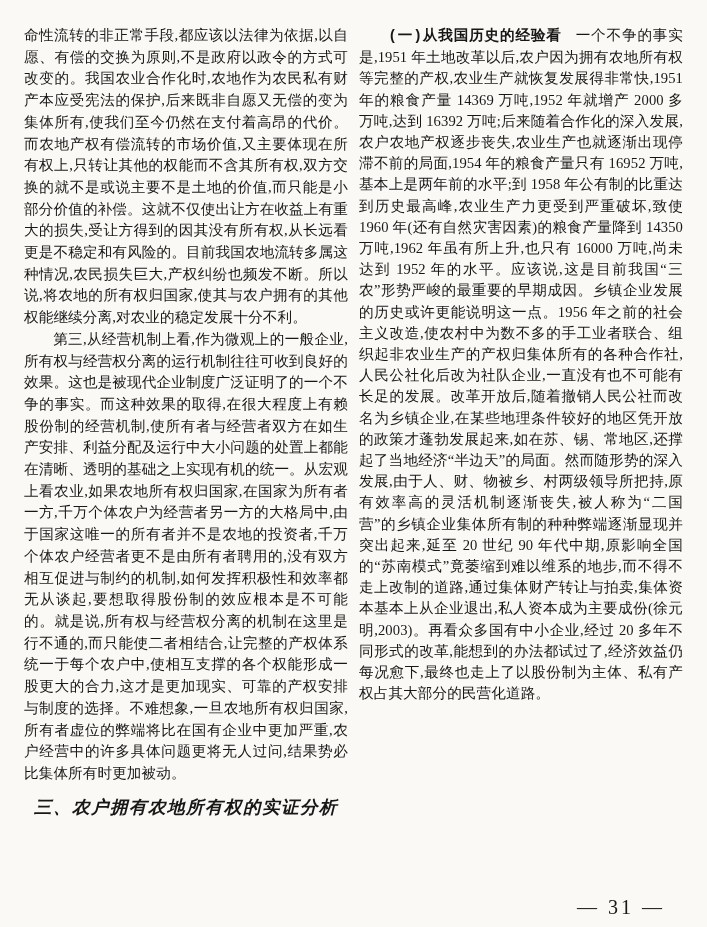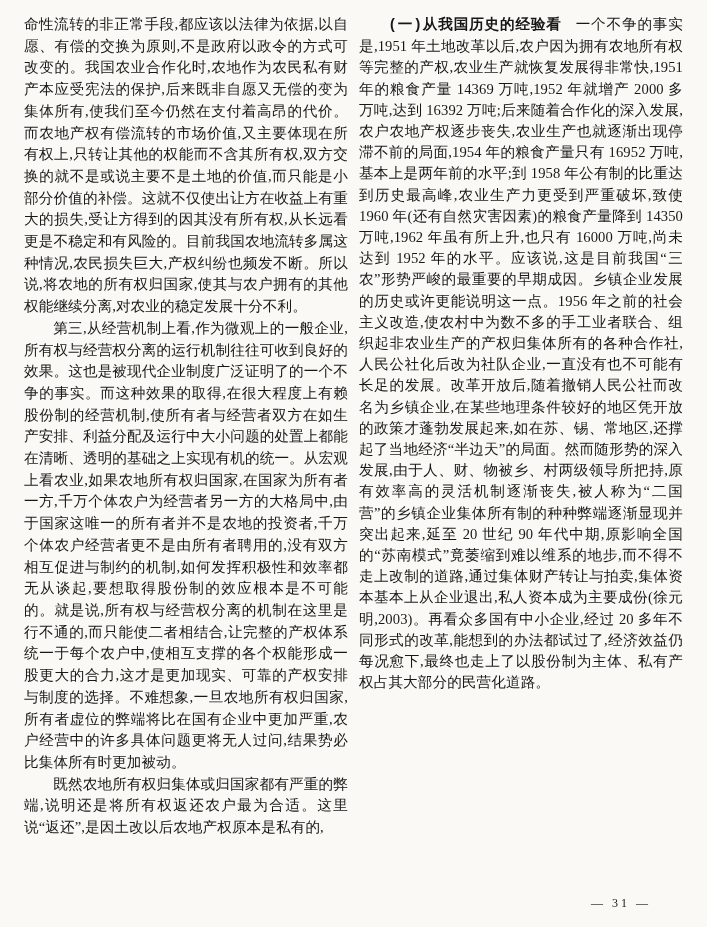--- a/index.html
+++ b/index.html
@@ -11,21 +11,21 @@
     position: relative;
     width: 707px;
     height: 927px;
     background: #faf9f6;
     color: #181715;
     font-family: "Liberation Serif", "DejaVu Serif", serif;
     overflow: hidden;
   }
   .col {
     position: absolute;
-    top: 14px;
+    top: 25px;
     width: 324px;
     text-align: justify;
     font-size: 14.6px;
     letter-spacing: 0.1px;
   }
   .col-left  { left: 24px;  line-height: 21.7px; }
   .col-right { left: 359px; line-height: 21.2px; }
   .para { margin: 0; }
   .indent { text-indent: 2em; }
   .lead {
@@ -42,35 +42,35 @@
     text-align: center;
     text-indent: 0;
     white-space: nowrap;
   }
   .page-number {
     position: absolute;
     top: 896px;
     left: 566px;
     width: 110px;
     text-align: center;
-    font-size: 12px;
+    font-size: 20px;
     letter-spacing: 3px;
     font-family: "Liberation Serif", "DejaVu Serif", serif;
     color: #181715;
   }
 </style>
 </head>
 <body>
 
 <div class="page">
 
   <div class="col col-left">
     <p class="para">命性流转的非正常手段,都应该以法律为依据,以自愿、有偿的交换为原则,不是政府以政令的方式可改变的。我国农业合作化时,农地作为农民私有财产本应受宪法的保护,后来既非自愿又无偿的变为集体所有,使我们至今仍然在支付着高昂的代价。而农地产权有偿流转的市场价值,又主要体现在所有权上,只转让其他的权能而不含其所有权,双方交换的就不是或说主要不是土地的价值,而只能是小部分价值的补偿。这就不仅使出让方在收益上有重大的损失,受让方得到的因其没有所有权,从长远看更是不稳定和有风险的。目前我国农地流转多属这种情况,农民损失巨大,产权纠纷也频发不断。所以说,将农地的所有权归国家,使其与农户拥有的其他权能继续分离,对农业的稳定发展十分不利。</p>
     <p class="para indent">第三,从经营机制上看,作为微观上的一般企业,所有权与经营权分离的运行机制往往可收到良好的效果。这也是被现代企业制度广泛证明了的一个不争的事实。而这种效果的取得,在很大程度上有赖股份制的经营机制,使所有者与经营者双方在如生产安排、利益分配及运行中大小问题的处置上都能在清晰、透明的基础之上实现有机的统一。从宏观上看农业,如果农地所有权归国家,在国家为所有者一方,千万个体农户为经营者另一方的大格局中,由于国家这唯一的所有者并不是农地的投资者,千万个体农户经营者更不是由所有者聘用的,没有双方相互促进与制约的机制,如何发挥积极性和效率都无从谈起,要想取得股份制的效应根本是不可能的。就是说,所有权与经营权分离的机制在这里是行不通的,而只能使二者相结合,让完整的产权体系统一于每个农户中,使相互支撑的各个权能形成一股更大的合力,这才是更加现实、可靠的产权安排与制度的选择。不难想象,一旦农地所有权归国家,所有者虚位的弊端将比在国有企业中更加严重,农户经营中的许多具体问题更将无人过问,结果势必比集体所有时更加被动。</p>
-    <p class="para indent">既然农地所有权归集体或归国家都有严重的弊端,说明还是将所有权返还农户最为合适。这里说“返还”,是因土改以后农地产权原本是私有的,</p>
+    <h3 class="section-heading">三、农户拥有农地所有权的实证分析</h3>
   </div>
 
   <div class="col col-right">
     <p class="para indent">
       <span class="lead">(一)从我国历史的经验看</span><span>一个不争的事实是,1951 年土地改革以后,农户因为拥有农地所有权等完整的产权,农业生产就恢复发展得非常快,1951 年的粮食产量 14369 万吨,1952 年就增产 2000 多万吨,达到 16392 万吨;后来随着合作化的深入发展,农户农地产权逐步丧失,农业生产也就逐渐出现停滞不前的局面,1954 年的粮食产量只有 16952 万吨,基本上是两年前的水平;到 1958 年公有制的比重达到历史最高峰,农业生产力更受到严重破坏,致使 1960 年(还有自然灾害因素)的粮食产量降到 14350 万吨,1962 年虽有所上升,也只有 16000 万吨,尚未达到 1952 年的水平。应该说,这是目前我国“三农”形势严峻的最重要的早期成因。乡镇企业发展的历史或许更能说明这一点。1956 年之前的社会主义改造,使农村中为数不多的手工业者联合、组织起非农业生产的产权归集体所有的各种合作社,人民公社化后改为社队企业,一直没有也不可能有长足的发展。改革开放后,随着撤销人民公社而改名为乡镇企业,在某些地理条件较好的地区凭开放的政策才蓬勃发展起来,如在苏、锡、常地区,还撑起了当地经济“半边天”的局面。然而随形势的深入发展,由于人、财、物被乡、村两级领导所把持,原有效率高的灵活机制逐渐丧失,被人称为“二国营”的乡镇企业集体所有制的种种弊端逐渐显现并突出起来,延至 20 世纪 90 年代中期,原影响全国的“苏南模式”竟萎缩到难以维系的地步,而不得不走上改制的道路,通过集体财产转让与拍卖,集体资本基本上从企业退出,私人资本成为主要成份(徐元明,2003)。再看众多国有中小企业,经过 20 多年不同形式的改革,能想到的办法都试过了,经济效益仍每况愈下,最终也走上了以股份制为主体、私有产权占其大部分的民营化道路。</span>
     </p>
   </div>
 
   <div class="page-number">— 31 —</div>
 

